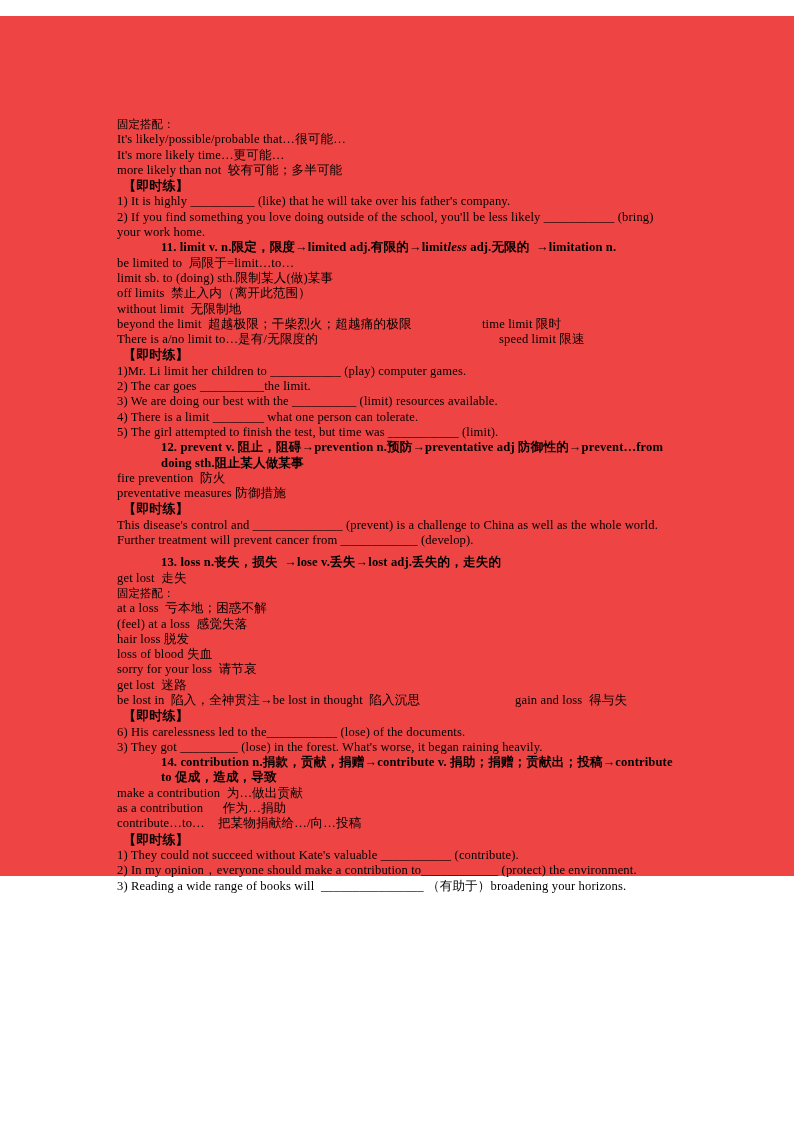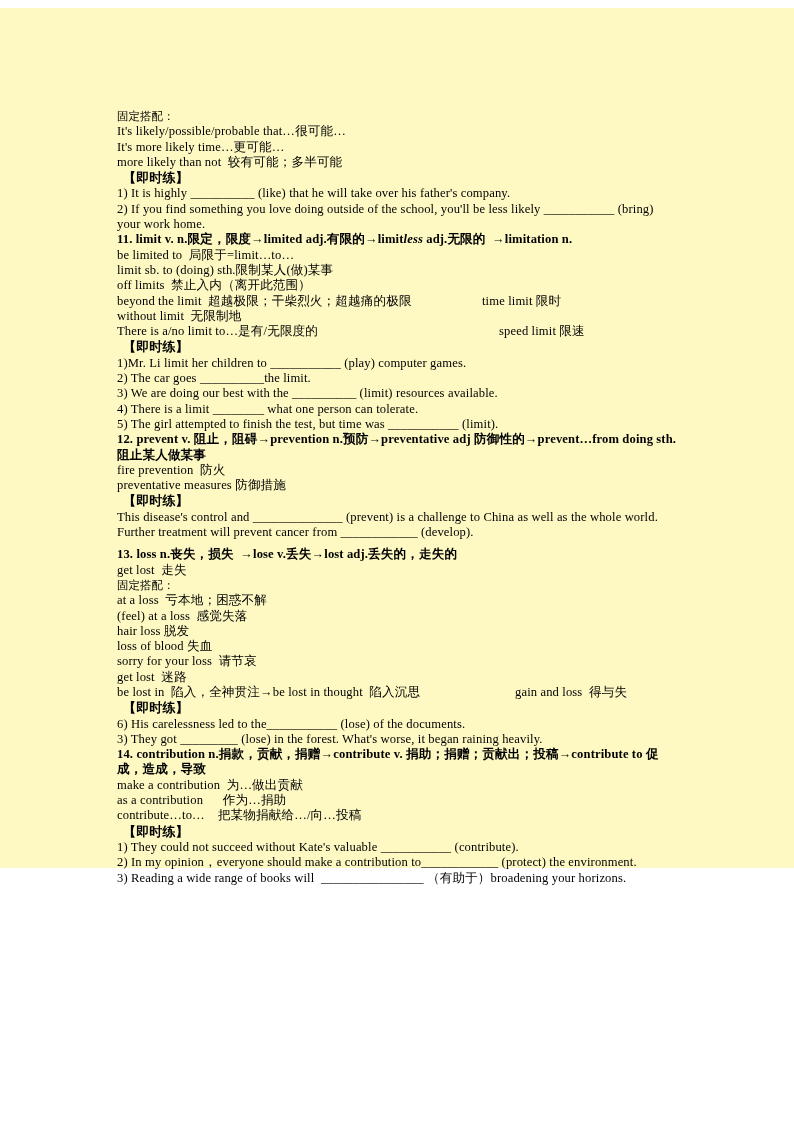--- a/index.html
+++ b/index.html
@@ -12,39 +12,40 @@
     width: 794px;
     height: 1123px;
     position: relative;
     font-family: "Liberation Serif", "DejaVu Serif", serif;
     color: #000000;
     overflow: hidden;
   }
   .page {
     position: absolute;
     left: 0;
-    top: 8px;
+    top: 16px;
     width: 794px;
     height: 860px;
-    background: #fef9c3;
+    background: #ef4444;
   }
   .content {
     position: absolute;
     left: 117px;
     top: 101px;
     width: 562px;
   }
   .line {
     font-size: 12.6px;
     line-height: 15.3px;
     white-space: pre-wrap;
     letter-spacing: 0.01em;
   }
   .line.bold {
     font-weight: bold;
+    margin-left: 44px;
   }
   .line.indent {
     text-indent: 6px;
   }
   .cn {
     font-family: "DejaVu Sans", "Liberation Sans", sans-serif;
     font-size: 11.4px;
   }
   .cn-bold {
     font-family: "DejaVu Sans", "Liberation Sans", sans-serif;
@@ -74,22 +75,22 @@
       <div class="line indent"><span class="cn-bold">【即时练】</span></div>
       <div class="line"><span>1) It is highly __________ (like) that he will take over his father's company.</span></div>
       <div class="line"><span>2) If you find something you love doing outside of the school, you'll be less likely ___________ (bring) your work home.</span></div>
     </div>
 
     <div>
       <div class="line bold"><span>11. limit v. n.限定，限度→limited adj.有限的→limit<i>less</i> adj.无限的  →limitation n.</span></div>
       <div class="line"><span>be limited to  局限于=limit…to…</span></div>
       <div class="line"><span>limit sb. to (doing) sth.限制某人(做)某事</span></div>
       <div class="line"><span>off limits  禁止入内（离开此范围）</span></div>
+      <div class="line"><span>without limit  无限制地</span></div>
       <div class="line two-col"><span>beyond the limit  超越极限；干柴烈火；超越痛的极限</span><span class="right" style="left:365px;">time limit 限时</span></div>
-      <div class="line"><span>without limit  无限制地</span></div>
       <div class="line two-col"><span>There is a/no limit to…是有/无限度的</span><span class="right" style="left:382px;">speed limit 限速</span></div>
       <div class="line indent"><span class="cn-bold">【即时练】</span></div>
       <div class="line"><span>1)Mr. Li limit her children to ___________ (play) computer games.</span></div>
       <div class="line"><span>2) The car goes __________the limit.</span></div>
       <div class="line"><span>3) We are doing our best with the __________ (limit) resources available.</span></div>
       <div class="line"><span>4) There is a limit ________ what one person can tolerate.</span></div>
       <div class="line"><span>5) The girl attempted to finish the test, but time was ___________ (limit).</span></div>
     </div>
 
     <div>

